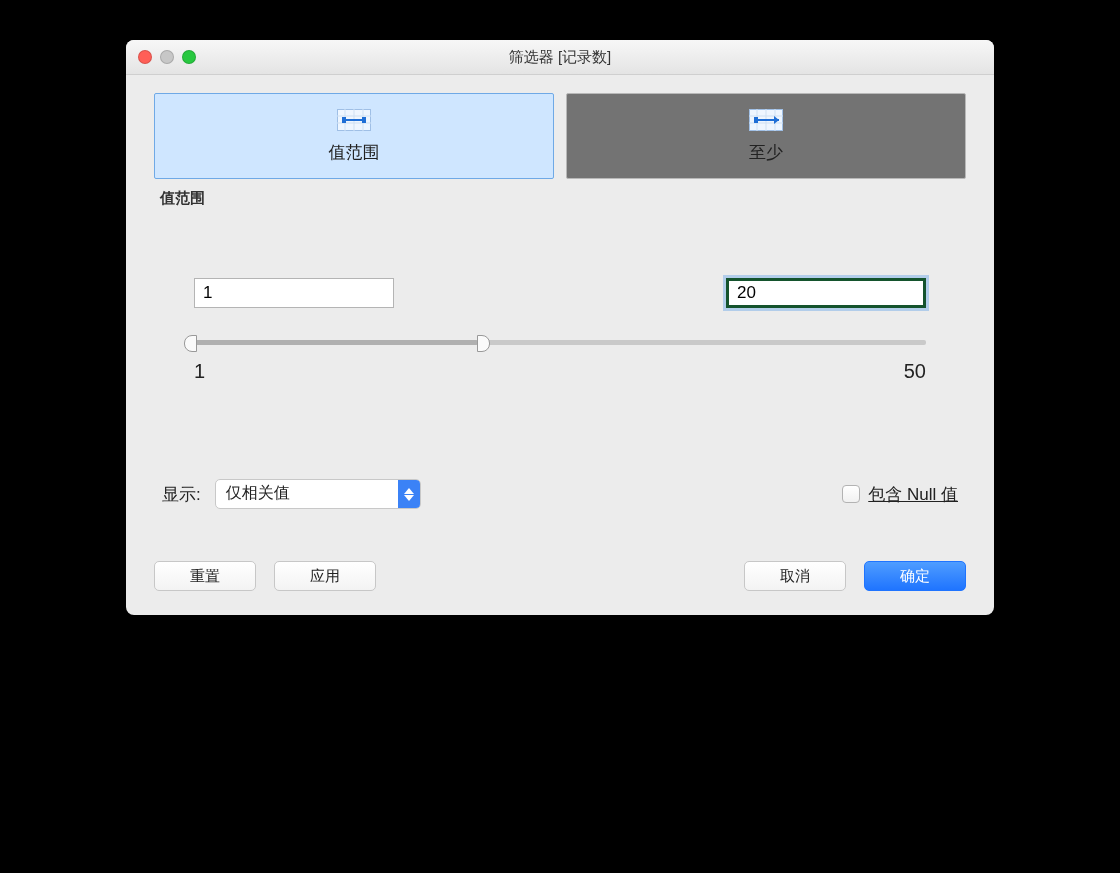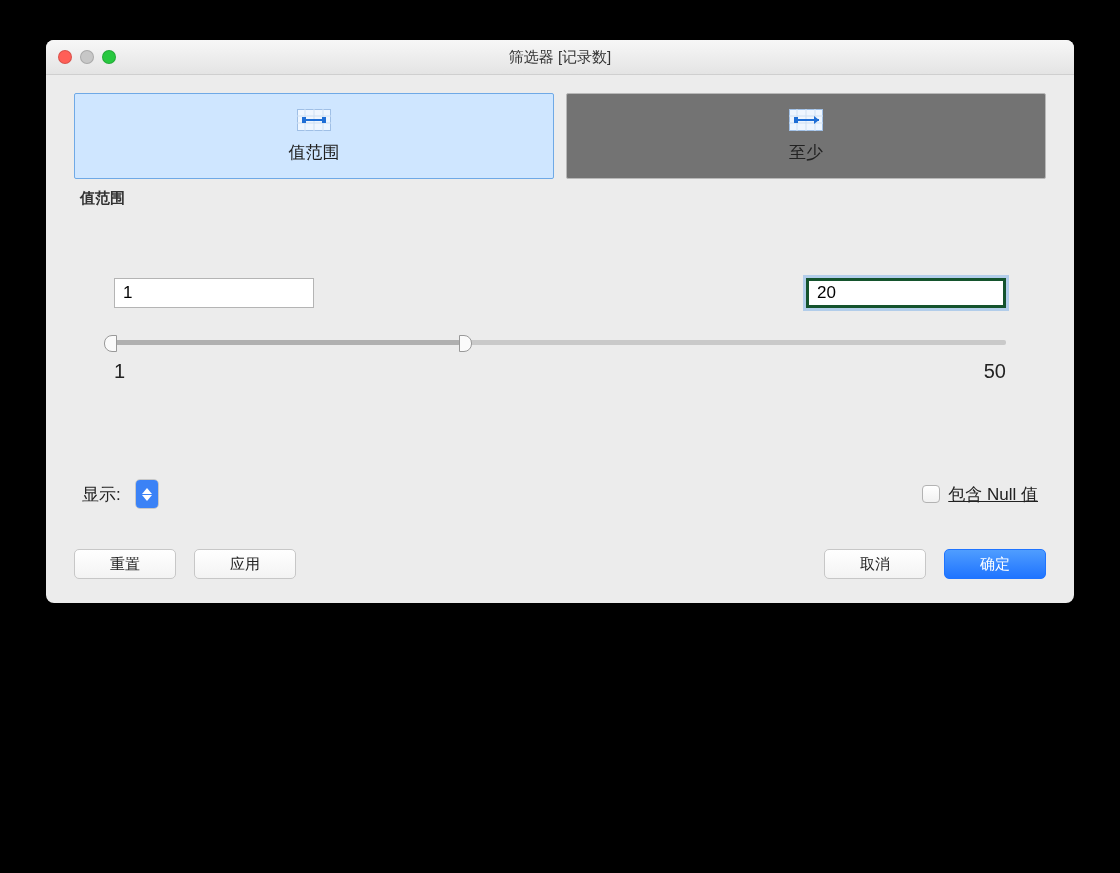--- a/index.html
+++ b/index.html
@@ -12,21 +12,21 @@
     font-family: -apple-system, "Helvetica Neue", Arial, sans-serif;
     font-size: 15px;
     color: #222;
     display: flex;
     align-items: flex-start;
     justify-content: center;
   }
   .window {
     position: relative;
     margin-top: 40px;
-    width: 1028px;
+    width: 868px;
     background: #ececec;
     border-radius: 8px;
     box-shadow: 0 25px 60px rgba(0,0,0,0.6);
     overflow: hidden;
   }
   
   .titlebar {
     height: 34px;
     background: linear-gradient(#f7f7f7, #e4e4e4);
     border-bottom: 1px solid #cfcfcf;
@@ -217,21 +217,21 @@
     height: 16px;
     border: 1px solid #b3b3b3;
     border-radius: 4px;
     background: linear-gradient(#ffffff,#f1f1f1);
   }
 
   
   .button-row {
     display: flex;
     align-items: center;
-    margin-top: 40px;
+    margin-top: 52px;
     gap: 18px;
   }
   .button-row .spacer { flex: 1; }
   .btn {
     min-width: 100px;
     height: 28px;
     border: 1px solid #c7c7c7;
     border-radius: 5px;
     background: linear-gradient(#ffffff,#f3f3f3);
     font-size: 15px;
@@ -325,20 +325,21 @@
       <div class="slider-labels">
         <span>1</span>
         <span>50</span>
       </div>
     </div>
 
     <div class="options-row">
       <div class="display-group">
         <span>显示:</span>
         <div class="select-wrap">
+          <span class="sel-text">仅相关值</span>
           <span class="sel-arrows">
             <svg width="10" height="6" viewBox="0 0 10 6">
                 <polygon points="5,0 10,6 0,6" fill="#fff"></polygon>
               </svg>
             <svg width="10" height="6" viewBox="0 0 10 6">
                 <polygon points="0,0 10,0 5,6" fill="#fff"></polygon>
               </svg>
           </span>
         </div>
       </div>

